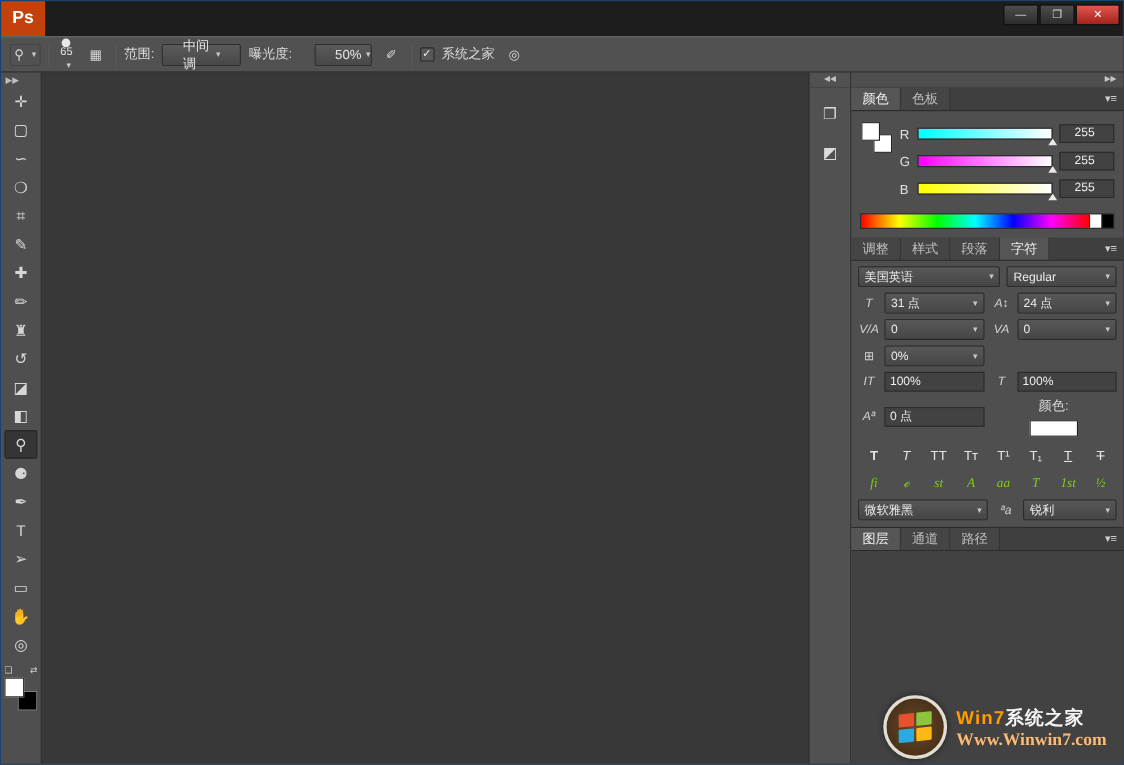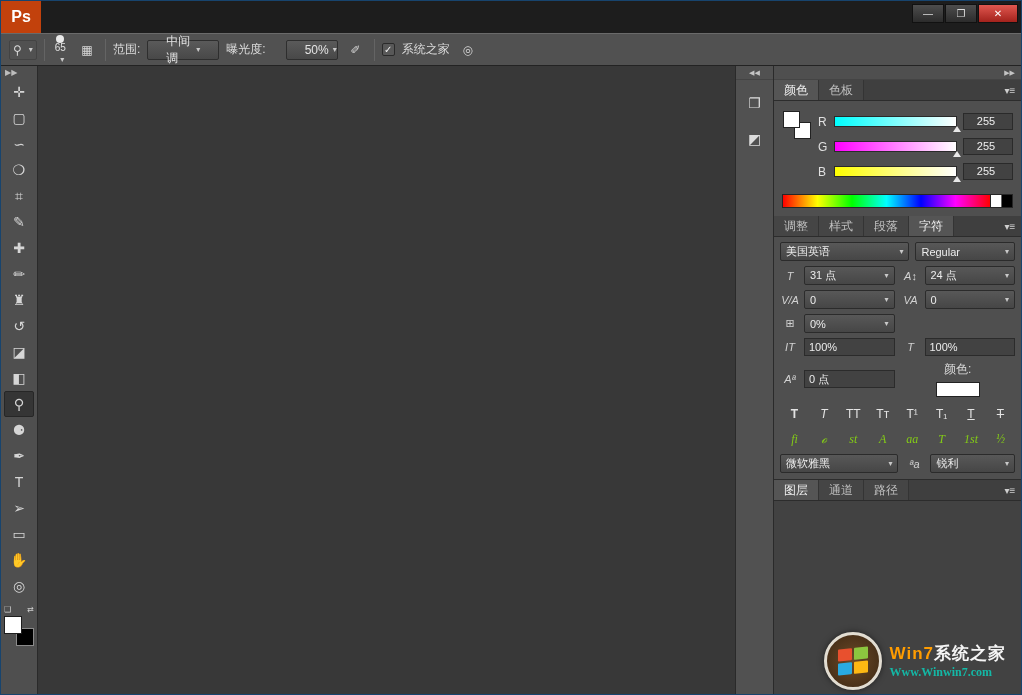--- a/index.html
+++ b/index.html
@@ -118,21 +118,21 @@
   .watermark { position:absolute; right:15px; bottom:4px; display:flex; align-items:center; gap:8px; }
   .wm-circle { width:58px; height:58px; border-radius:50%; background:radial-gradient(#6b4a28,#3c2713);
                border:3px solid #e2ddd2; display:flex; align-items:center; justify-content:center; box-shadow:0 0 6px rgba(0,0,0,.5); }
   .flag { display:grid; grid-template-columns:14px 14px; grid-template-rows:12px 12px; gap:2px; transform:skewY(-6deg); }
   .flag div { border-radius:1px; }
   .f-red { background:#e8502e; } .f-green { background:#8cc63f; } .f-blue { background:#29abe2; } .f-yellow { background:#fdb813; }
   .wm-text { text-align:left; }
   .wm-title { font-size:17px; font-weight:bold; letter-spacing:1px; }
   .wm-title .brand { color:#ff9c00; }
   .wm-title .rest { color:#f5f5f5; }
-  .wm-url { color:#14b8a6; font-size:12px; font-family:"Liberation Serif",serif; font-weight:bold; }
+  .wm-url { color:#fdba74; font-size:16px; font-family:"Liberation Serif",serif; font-weight:bold; }
 </style>
 </head>
 <body>
 
 <div class="app">
 
   <div class="titlebar">
     <div class="ps-logo">Ps</div>
     <div class="win-controls">
       <div class="win-btn">—</div>

